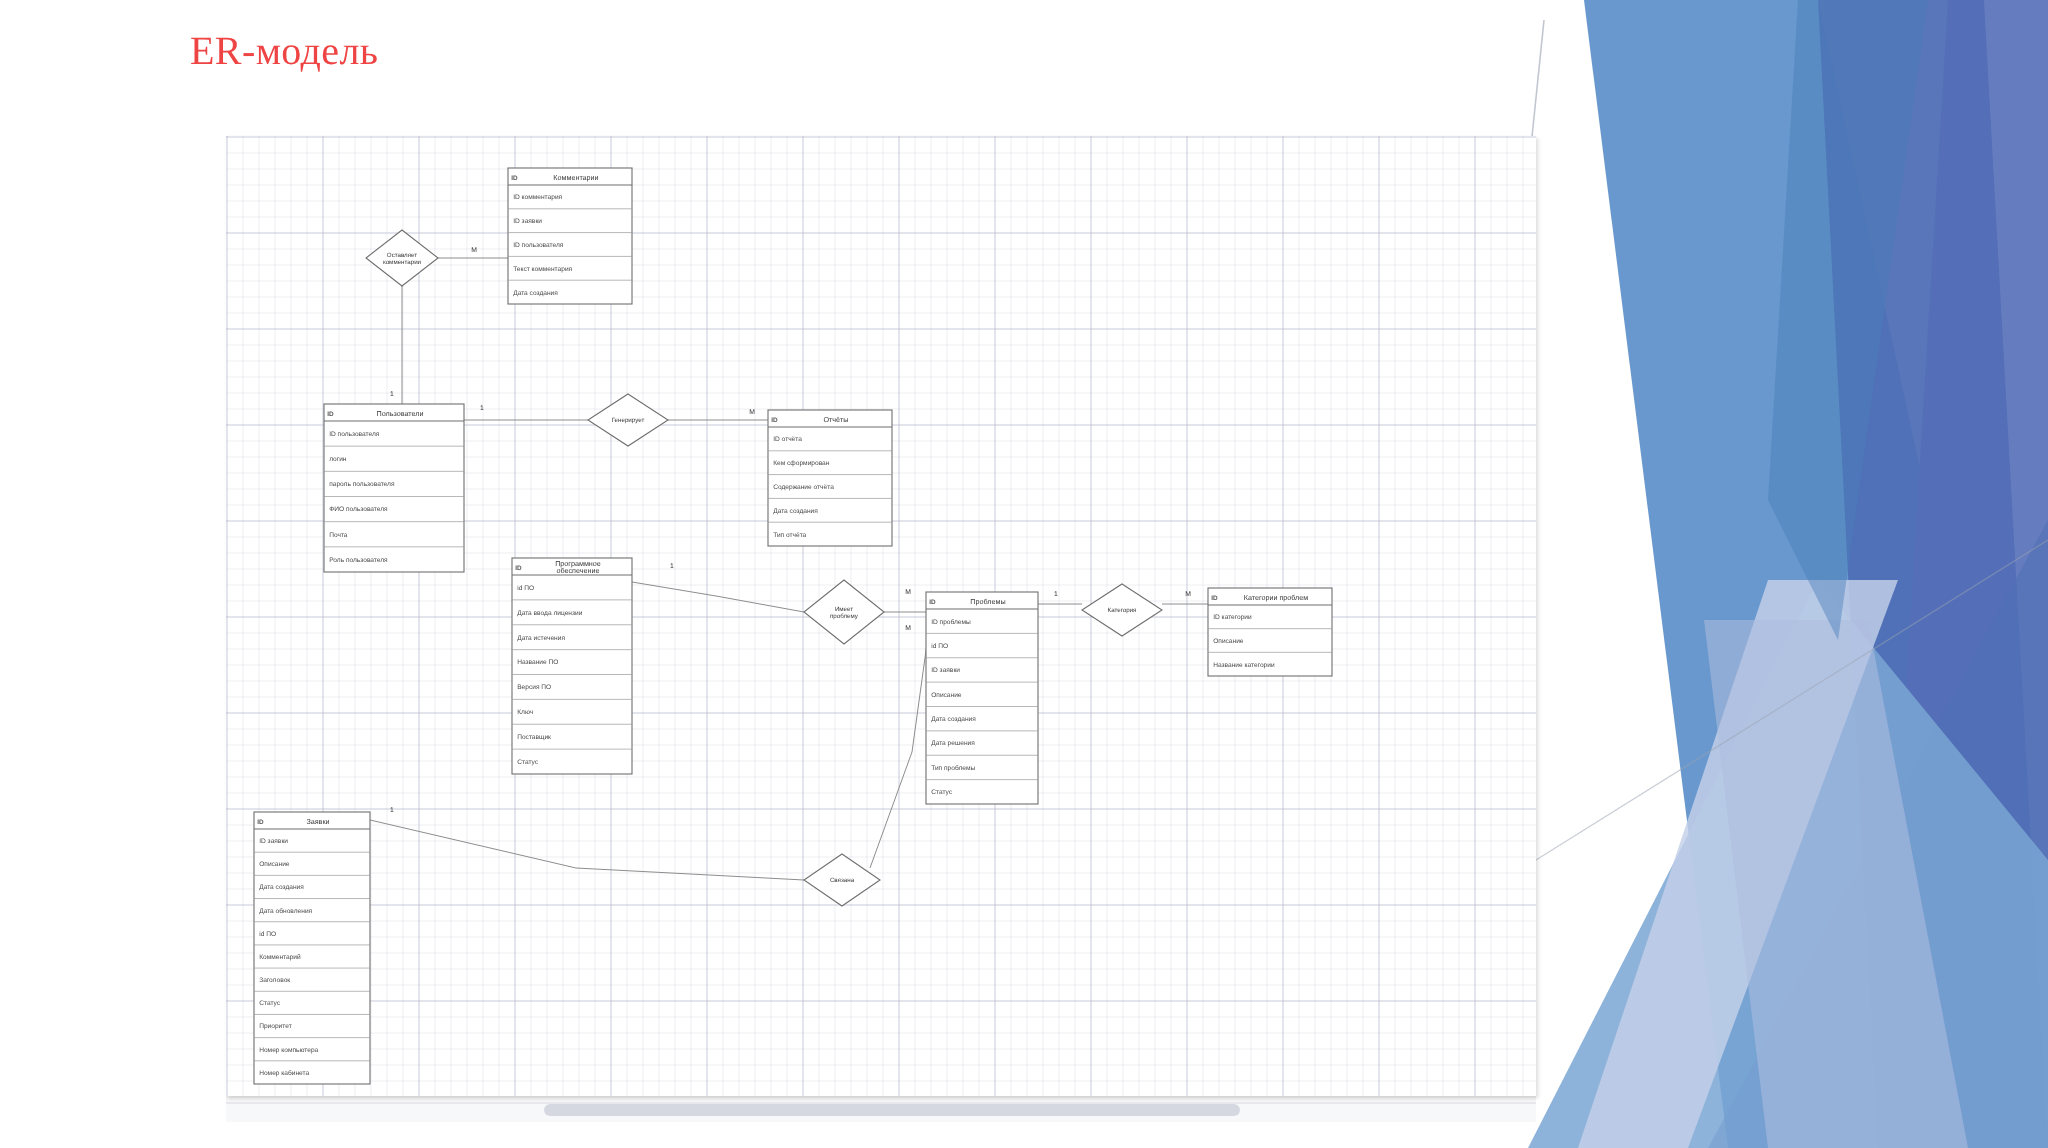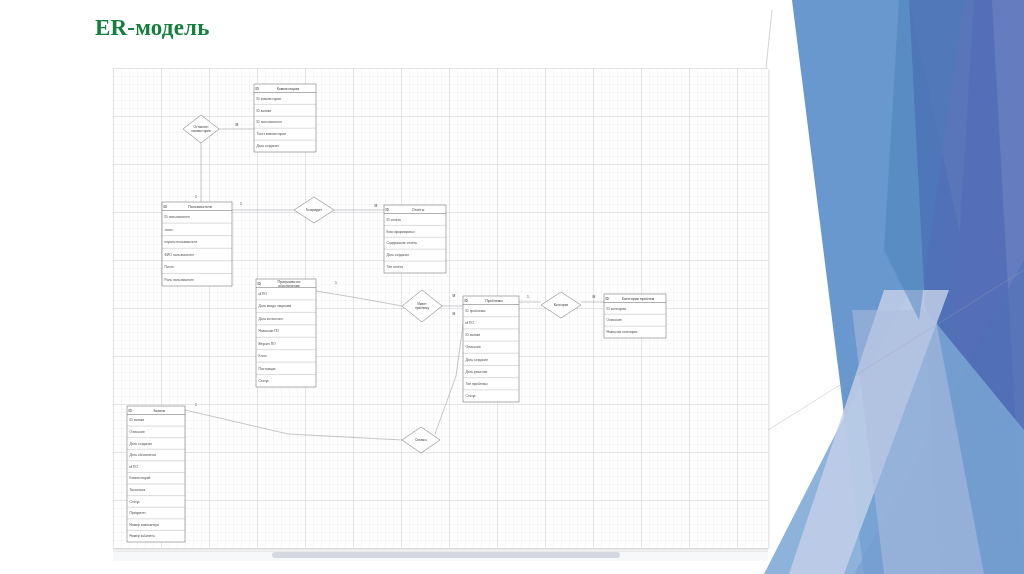--- a/index.html
+++ b/index.html
@@ -7,22 +7,22 @@
     width:1024px;height:574px;background:#ffffff;overflow:hidden;
     font-family:"Liberation Sans", sans-serif;position:relative;
   }
 
   
   #decor{position:absolute;right:0;top:0;width:290px;height:574px;overflow:hidden;}
 
   
   #title{
     position:absolute;left:95px;top:15px;
-    font-family:"Liberation Serif", serif;font-weight:bold;
-    font-size:23px;color:#15803d;letter-spacing:.2px;
+    font-family:"Liberation Serif", serif;font-weight:normal;
+    font-size:20px;color:#ef4444;letter-spacing:.2px;
   }
 
   
   #canvas{
     position:absolute;left:113px;top:68px;width:655px;height:480px;
     background:#ffffff;
     background-image:
       linear-gradient(to right, rgba(170,175,195,.10) 1px, transparent 1px),
       linear-gradient(to bottom, rgba(170,175,195,.10) 1px, transparent 1px),
       linear-gradient(to right, rgba(160,165,190,.22) 1px, transparent 1px),

